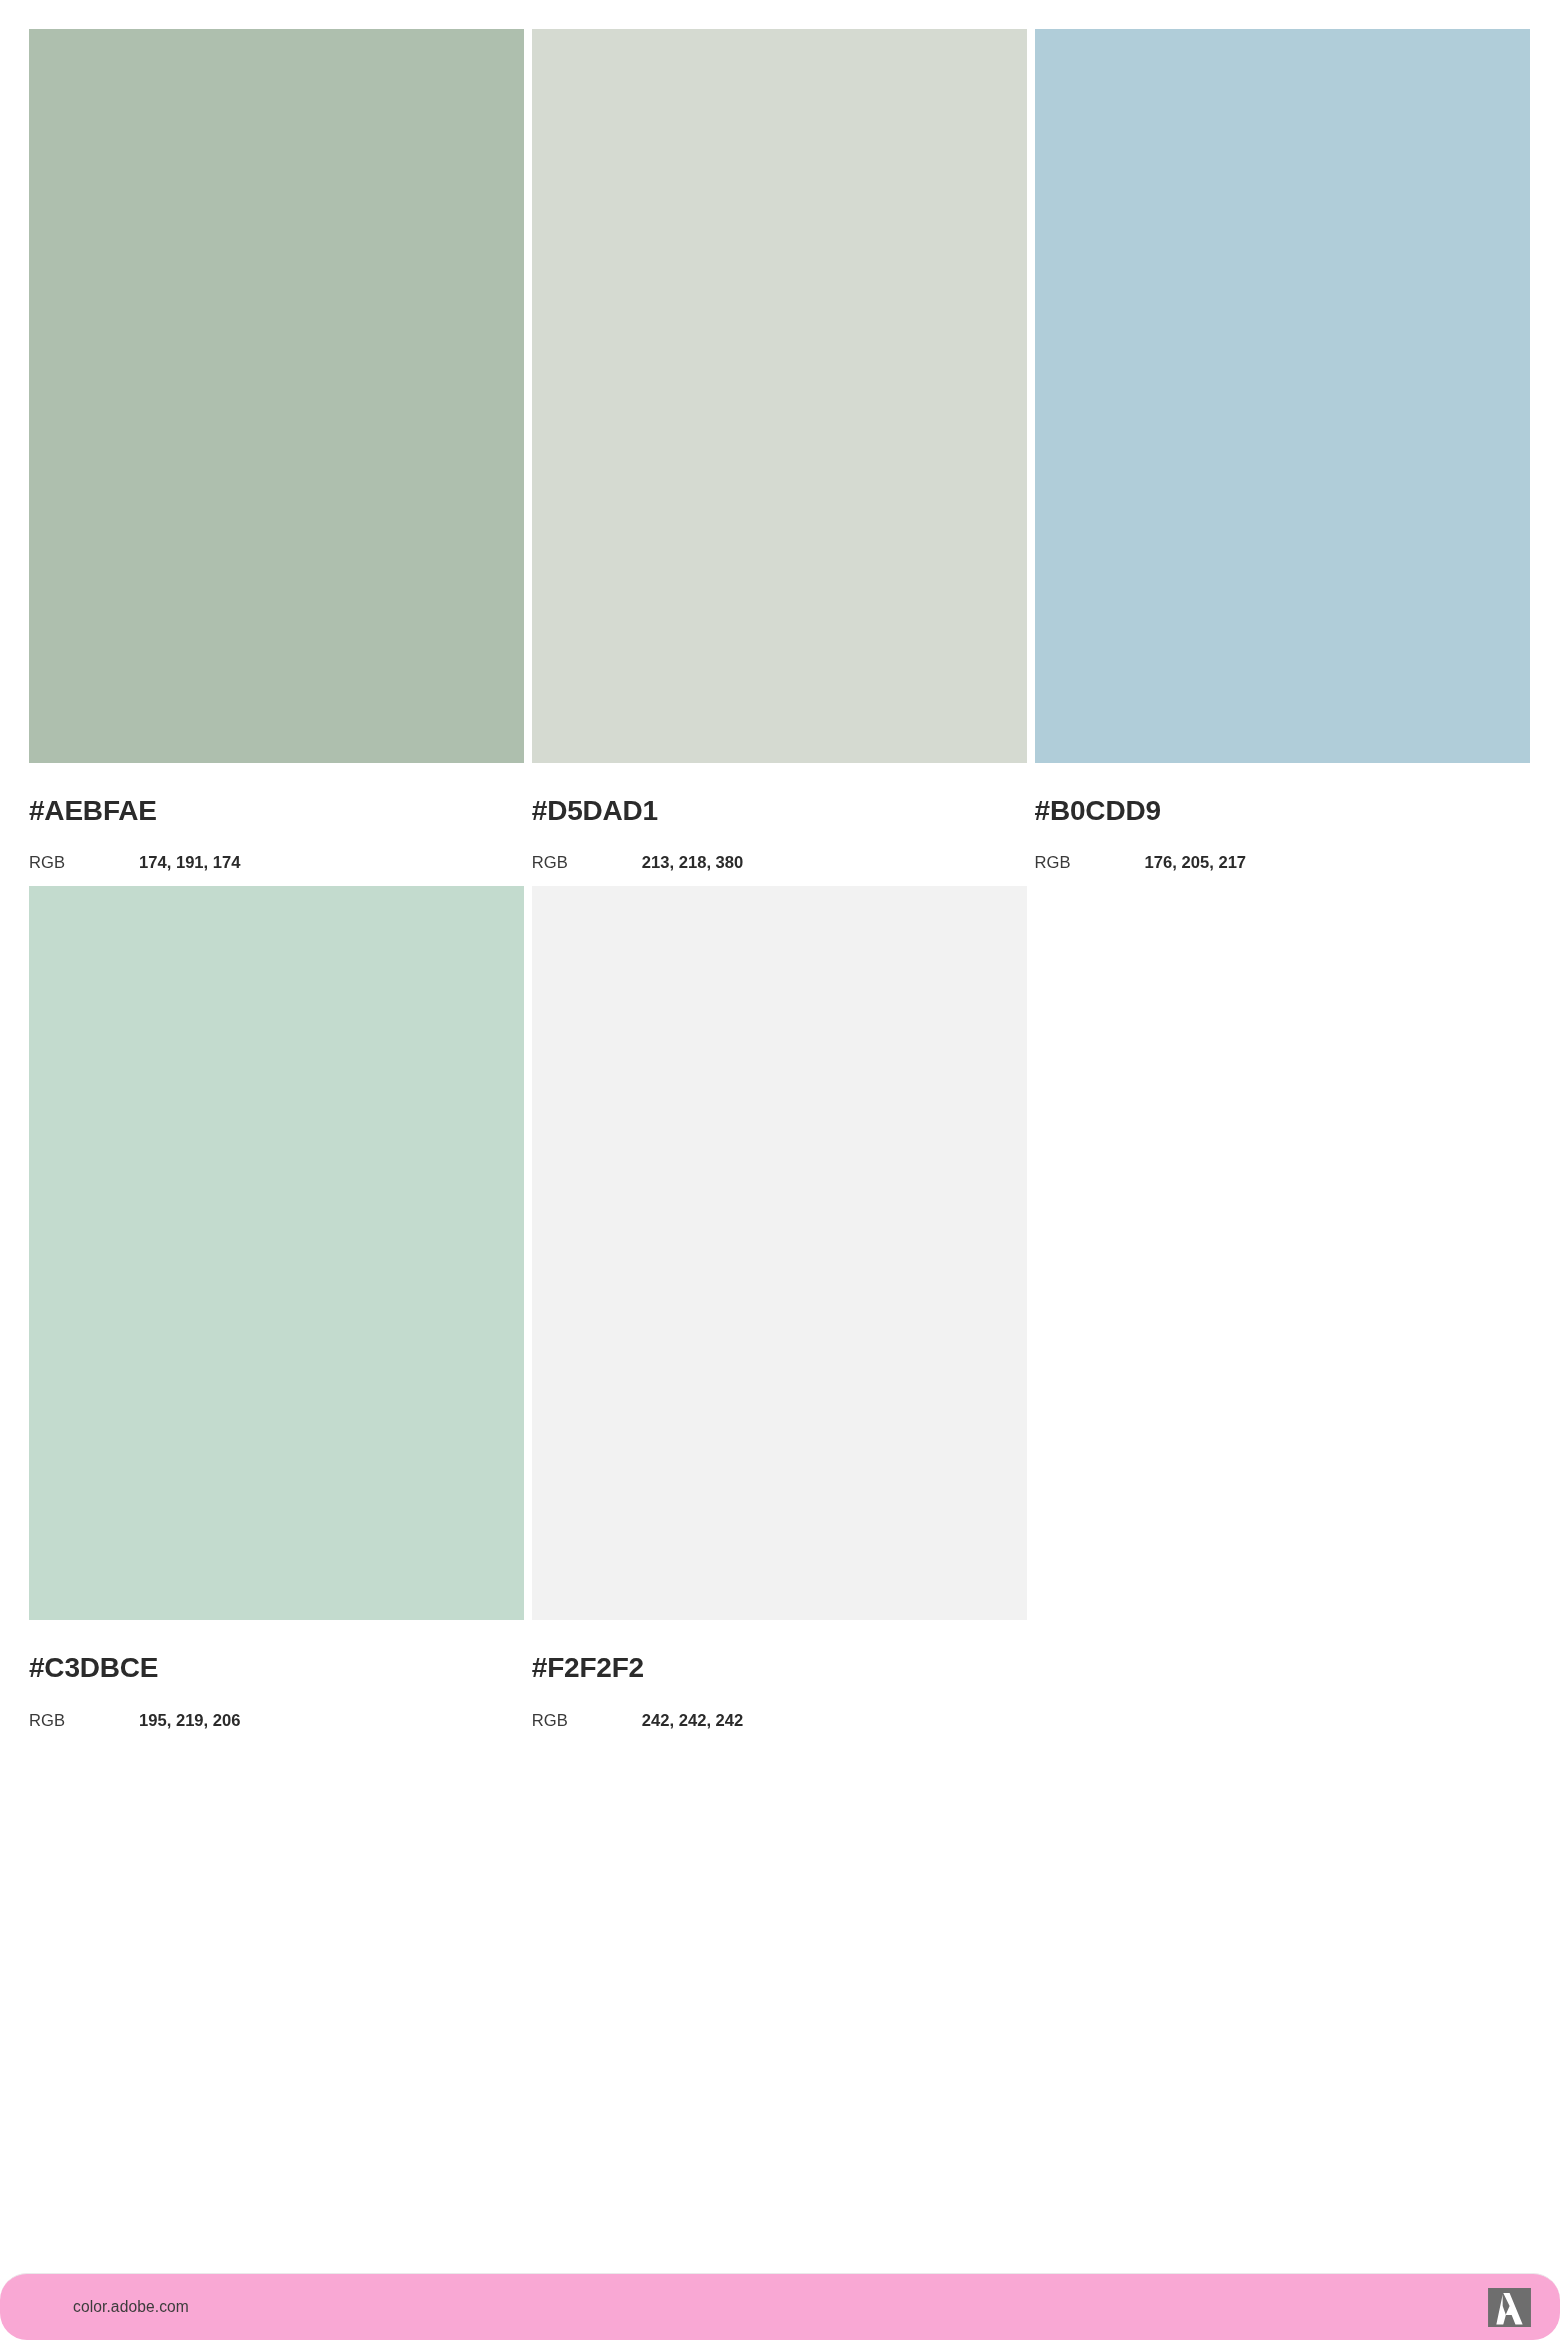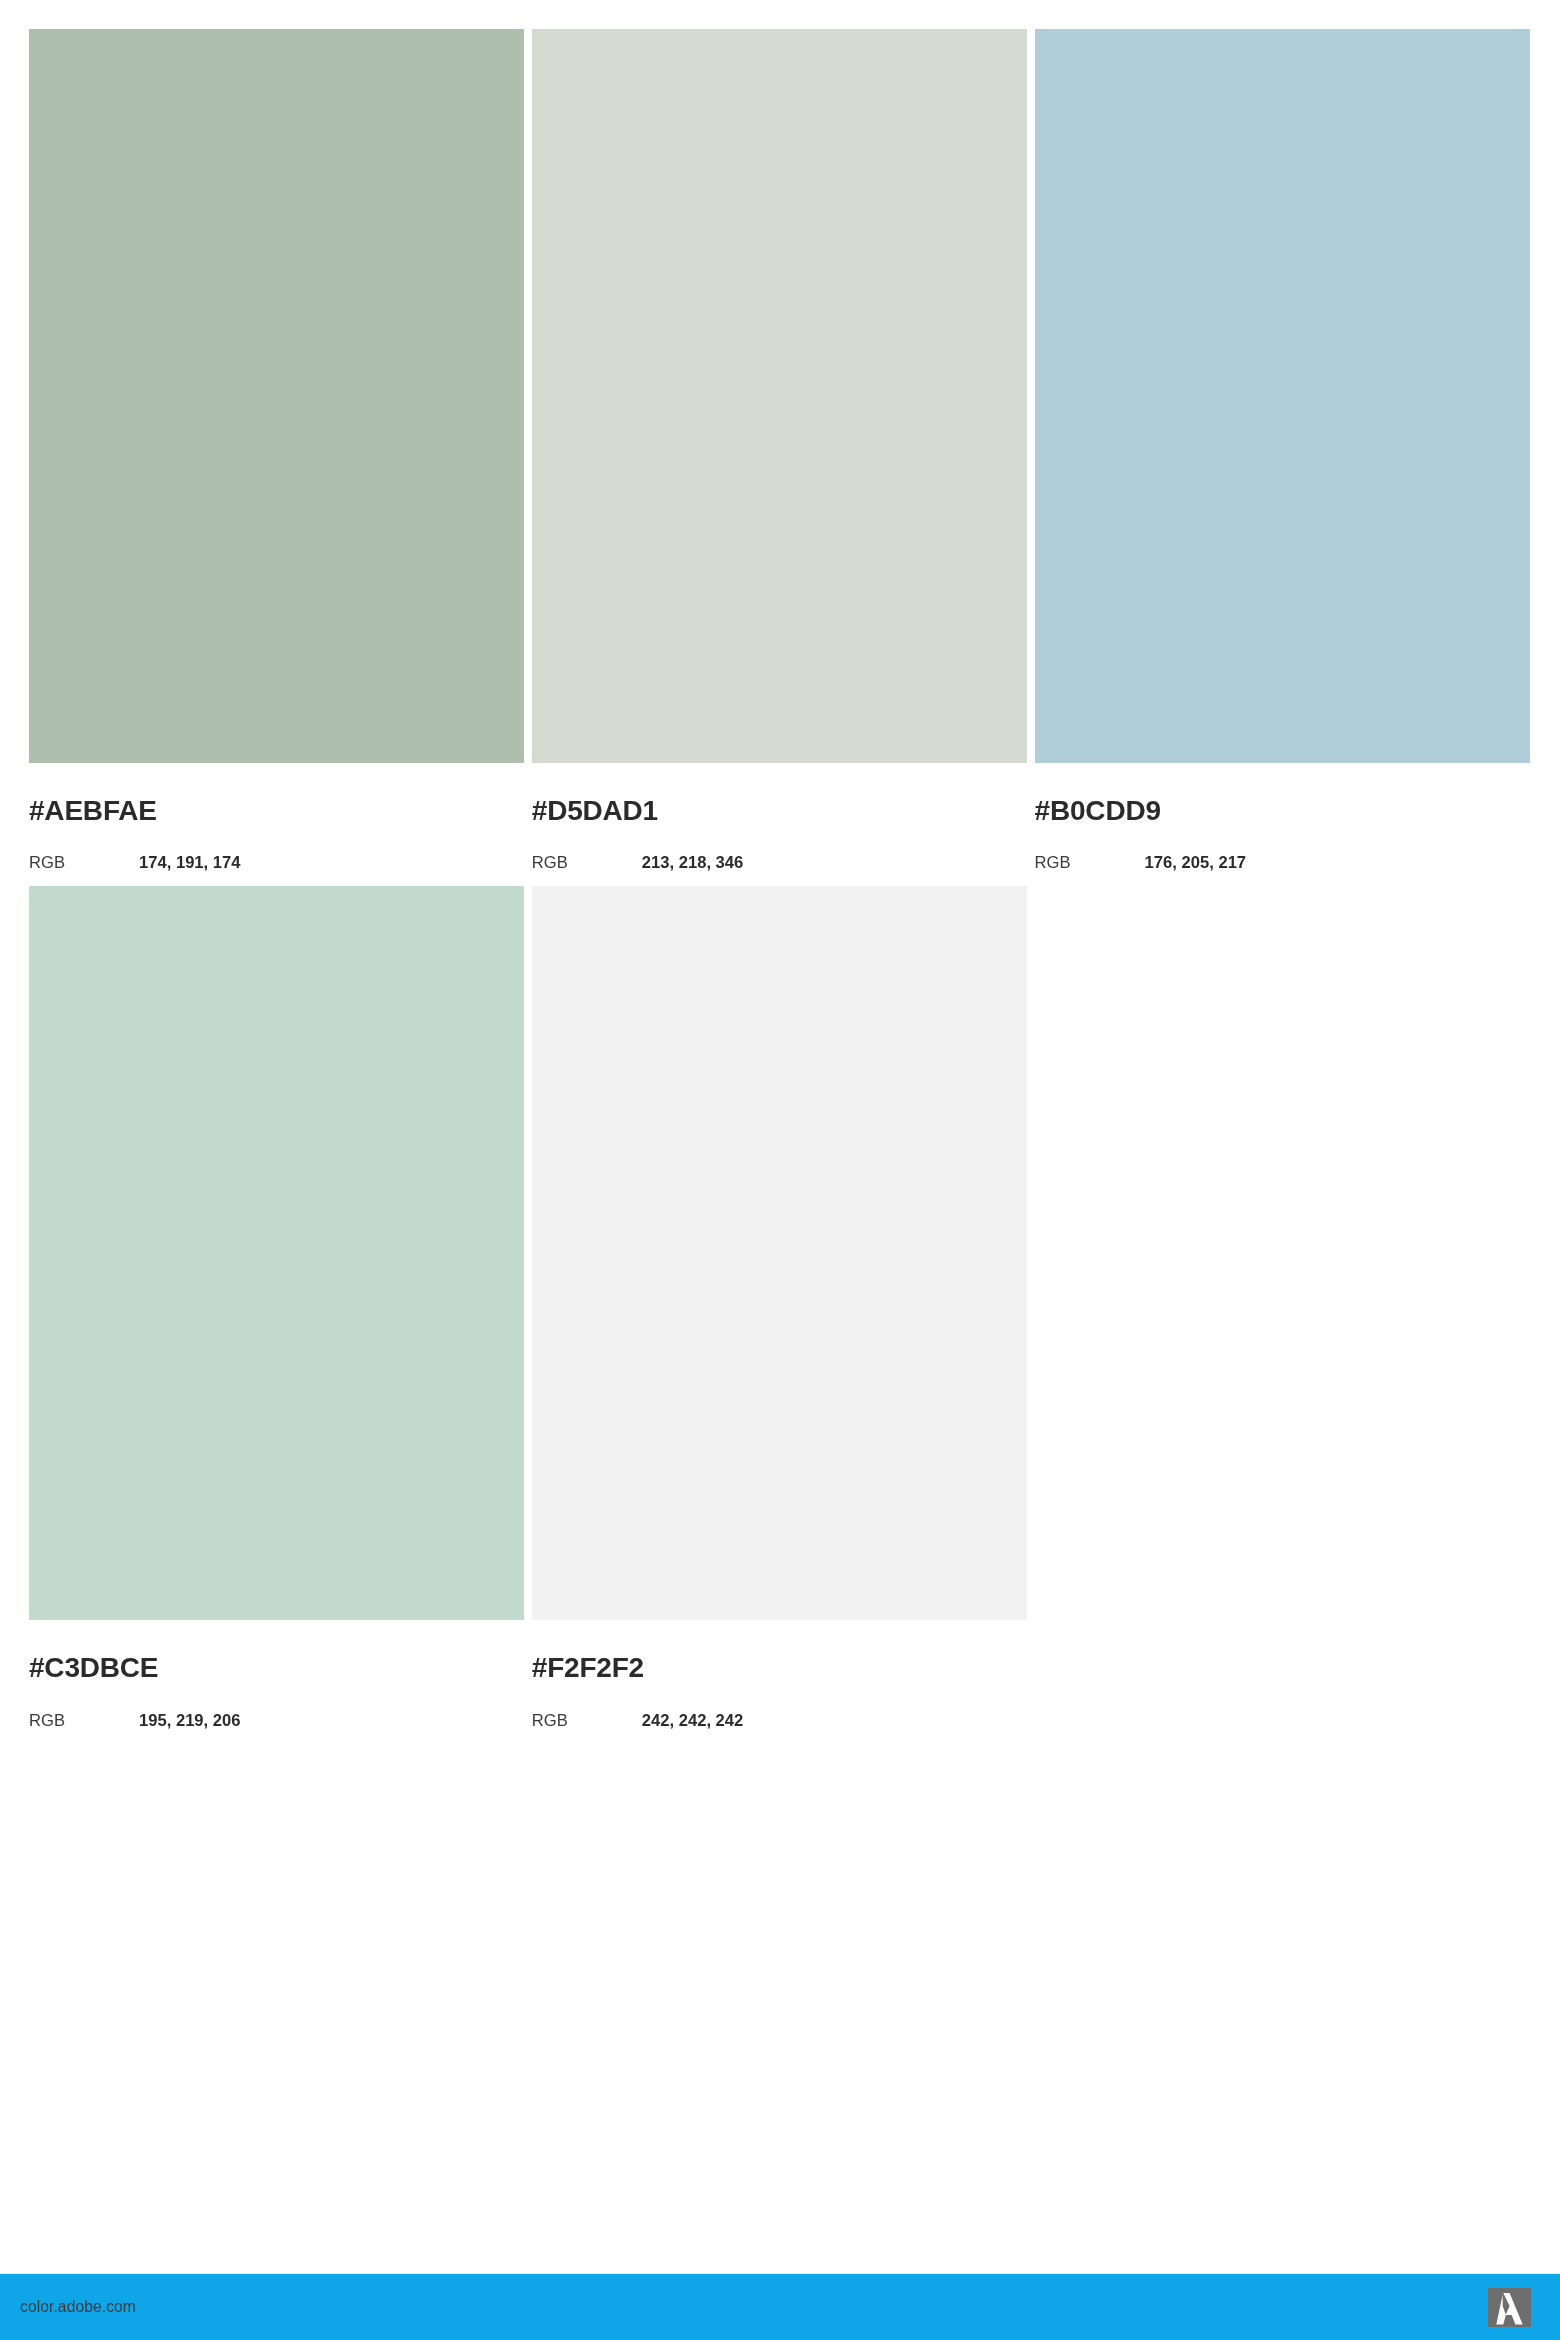--- a/index.html
+++ b/index.html
@@ -85,26 +85,27 @@
     margin-left: 40px;
   }
 
   
   .page-footer {
     position: absolute;
     left: 0;
     top: 2273px;
     width: 1560px;
     height: 67px;
-    background: #0ea5e9;
+    background: #f9a8d4;
     border-top: 1px solid #EAEAEA;
     display: flex;
     align-items: center;
     justify-content: space-between;
-    padding: 0 29px 0 20px;
+    padding: 0 29px 0 73px;
+    border-radius: 27px;
   }
 
   .footer-url {
     font-size: 15.6px;
     color: #3C3C3C;
     letter-spacing: 0.1px;
   }
 
   .adobe-logo {
     width: 43px;
@@ -129,21 +130,21 @@
         </div>
       </div>
     </div>
 
     <div class="swatch-cell">
       <div class="swatch-chip" style="background:#D5DAD1"></div>
       <div class="swatch-meta">
         <div class="swatch-hex">#D5DAD1</div>
         <div class="swatch-rgb-line">
           <span class="rgb-key">RGB</span>
-          <span class="rgb-value">213, 218, 346</span>
+          <span class="rgb-value">213, 218, 380</span>
         </div>
       </div>
     </div>
 
     <div class="swatch-cell">
       <div class="swatch-chip" style="background:#B0CDD9"></div>
       <div class="swatch-meta">
         <div class="swatch-hex">#B0CDD9</div>
         <div class="swatch-rgb-line">
           <span class="rgb-key">RGB</span>

